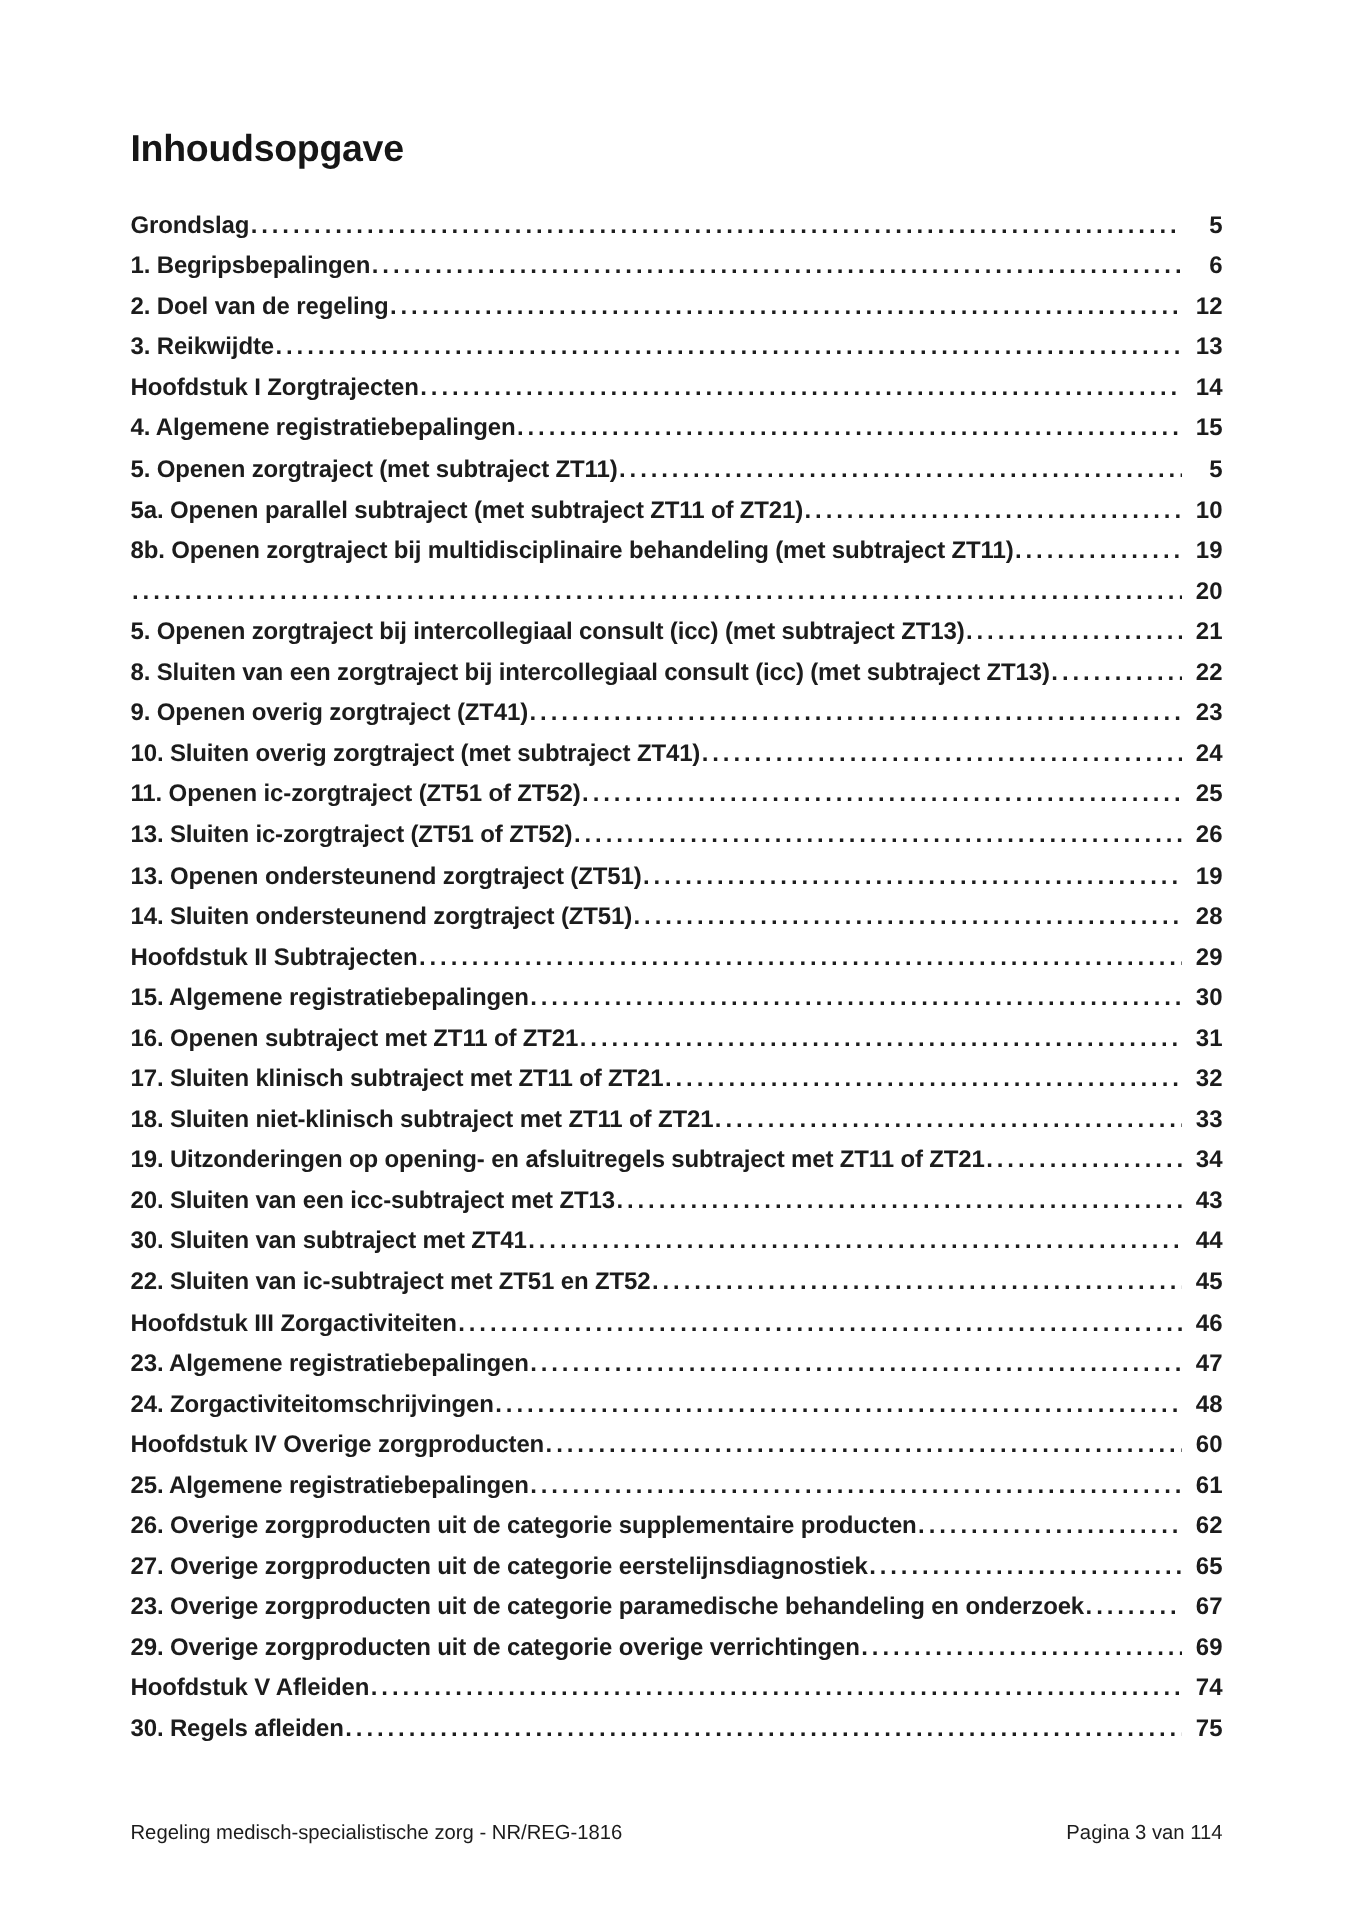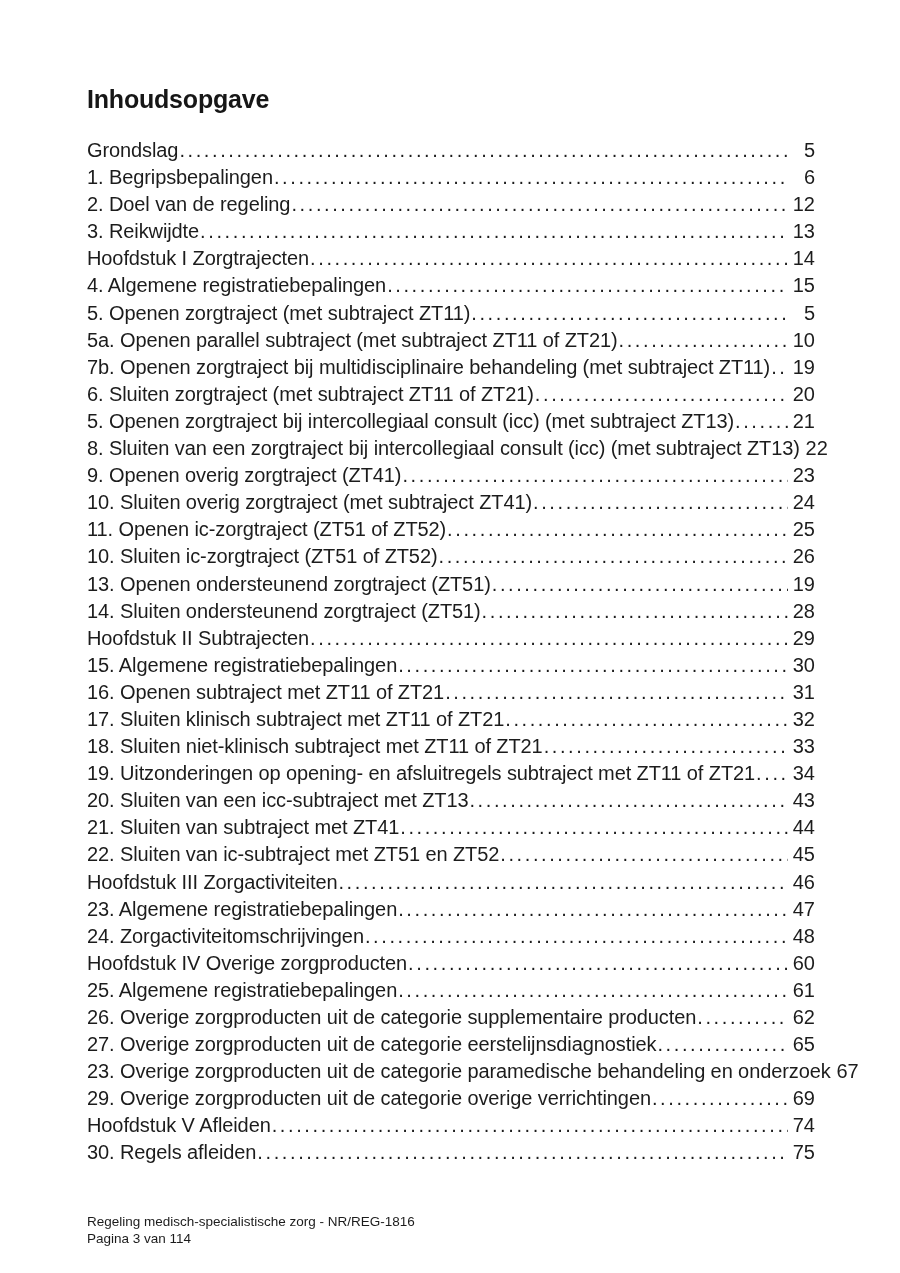--- a/index.html
+++ b/index.html
@@ -34,23 +34,24 @@
     font-weight: 700;
     letter-spacing: -0.2px;
     color: #161616;
   }
   .toc {
     display: block;
   }
   .toc-row {
     display: flex;
     align-items: center;
-    font-size: 20px;
+    font-size: 16px;
     line-height: 27.1px;
     white-space: nowrap;
+    font-weight: bold;
   }
   .toc-label {
     flex: 0 0 auto;
     letter-spacing: -0.1px;
   }
   .toc-dots {
     flex: 1 1 auto;
     overflow: hidden;
     white-space: nowrap;
     margin: 0 3px 0 1px;
@@ -69,21 +70,20 @@
     position: absolute;
     left: 87px;
     right: 85px;
     top: 1213px;
     display: flex;
     justify-content: space-between;
     align-items: baseline;
     font-size: 13.5px;
     line-height: 17px;
     color: #1c1c1c;
-    flex-direction: column;
   }
 </style>
 </head>
 <body>
 
 <div class="page">
   <div class="content">
     <h1 class="title">Inhoudsopgave</h1>
     <nav class="toc" id="toc">
         <div class="toc-row">
@@ -120,26 +120,25 @@
           <span class="toc-label">5. Openen zorgtraject (met subtraject ZT11)</span>
           <span class="toc-dots"></span>
           <span class="toc-page">5</span>
         </div>
         <div class="toc-row">
           <span class="toc-label">5a. Openen parallel subtraject (met subtraject ZT11 of ZT21)</span>
           <span class="toc-dots"></span>
           <span class="toc-page">10</span>
         </div>
         <div class="toc-row">
-          <span class="toc-label">7b. Openen zorgtraject bij multidisciplinaire behandeling (met subtraject ZT11)</span>
+          <span class="toc-label">8b. Openen zorgtraject bij multidisciplinaire behandeling (met subtraject ZT11)</span>
           <span class="toc-dots"></span>
           <span class="toc-page">19</span>
         </div>
         <div class="toc-row">
-          <span class="toc-label">6. Sluiten zorgtraject (met subtraject ZT11 of ZT21)</span>
           <span class="toc-dots"></span>
           <span class="toc-page">20</span>
         </div>
         <div class="toc-row">
           <span class="toc-label">5. Openen zorgtraject bij intercollegiaal consult (icc) (met subtraject ZT13)</span>
           <span class="toc-dots"></span>
           <span class="toc-page">21</span>
         </div>
         <div class="toc-row">
           <span class="toc-label">8. Sluiten van een zorgtraject bij intercollegiaal consult (icc) (met subtraject ZT13)</span>
@@ -155,21 +154,21 @@
           <span class="toc-label">10. Sluiten overig zorgtraject (met subtraject ZT41)</span>
           <span class="toc-dots"></span>
           <span class="toc-page">24</span>
         </div>
         <div class="toc-row">
           <span class="toc-label">11. Openen ic-zorgtraject (ZT51 of ZT52)</span>
           <span class="toc-dots"></span>
           <span class="toc-page">25</span>
         </div>
         <div class="toc-row">
-          <span class="toc-label">10. Sluiten ic-zorgtraject (ZT51 of ZT52)</span>
+          <span class="toc-label">13. Sluiten ic-zorgtraject (ZT51 of ZT52)</span>
           <span class="toc-dots"></span>
           <span class="toc-page">26</span>
         </div>
         <div class="toc-row">
           <span class="toc-label">13. Openen ondersteunend zorgtraject (ZT51)</span>
           <span class="toc-dots"></span>
           <span class="toc-page">19</span>
         </div>
         <div class="toc-row">
           <span class="toc-label">14. Sluiten ondersteunend zorgtraject (ZT51)</span>
@@ -205,21 +204,21 @@
           <span class="toc-label">19. Uitzonderingen op opening- en afsluitregels subtraject met ZT11 of ZT21</span>
           <span class="toc-dots"></span>
           <span class="toc-page">34</span>
         </div>
         <div class="toc-row">
           <span class="toc-label">20. Sluiten van een icc-subtraject met ZT13</span>
           <span class="toc-dots"></span>
           <span class="toc-page">43</span>
         </div>
         <div class="toc-row">
-          <span class="toc-label">21. Sluiten van subtraject met ZT41</span>
+          <span class="toc-label">30. Sluiten van subtraject met ZT41</span>
           <span class="toc-dots"></span>
           <span class="toc-page">44</span>
         </div>
         <div class="toc-row">
           <span class="toc-label">22. Sluiten van ic-subtraject met ZT51 en ZT52</span>
           <span class="toc-dots"></span>
           <span class="toc-page">45</span>
         </div>
         <div class="toc-row">
           <span class="toc-label">Hoofdstuk III Zorgactiviteiten</span>

